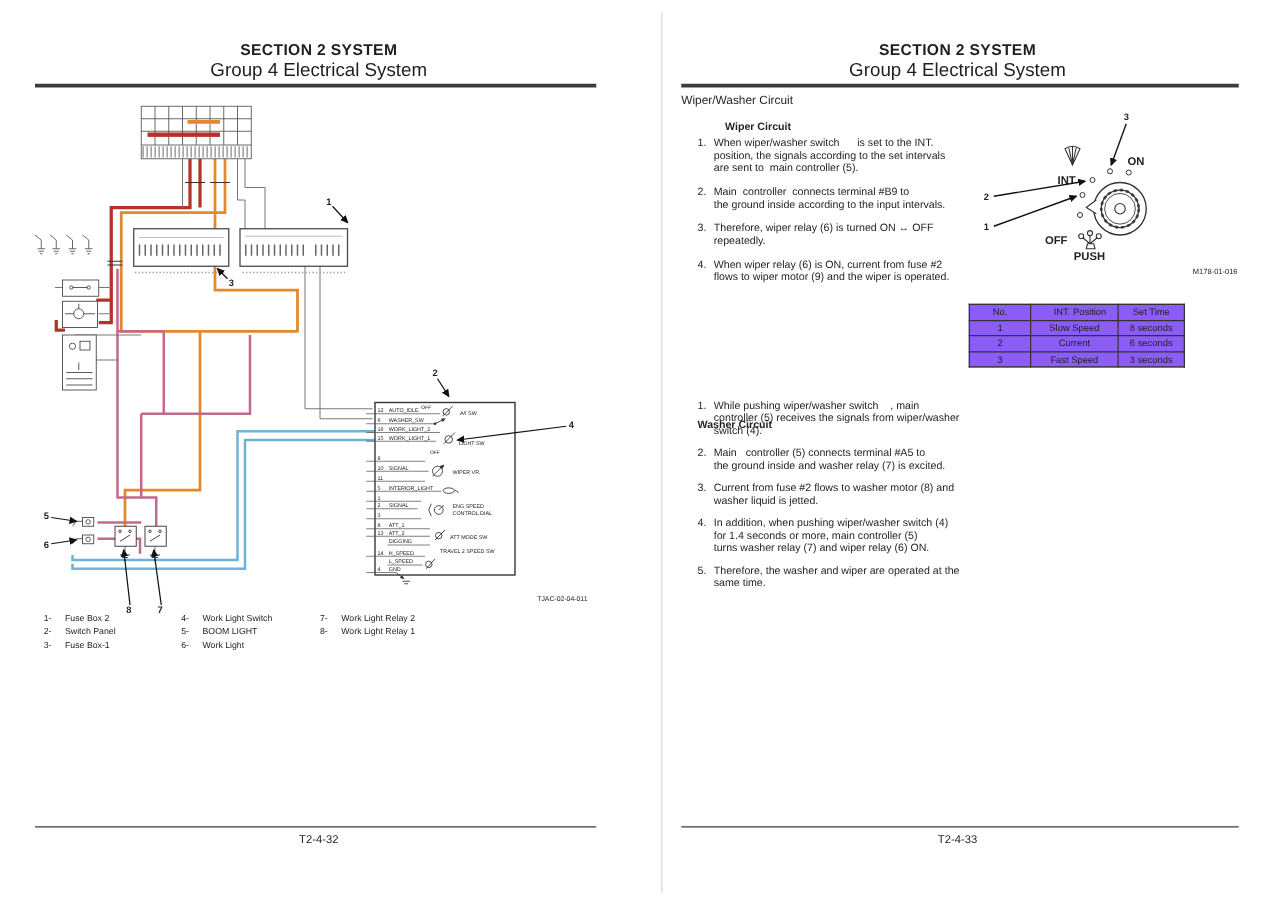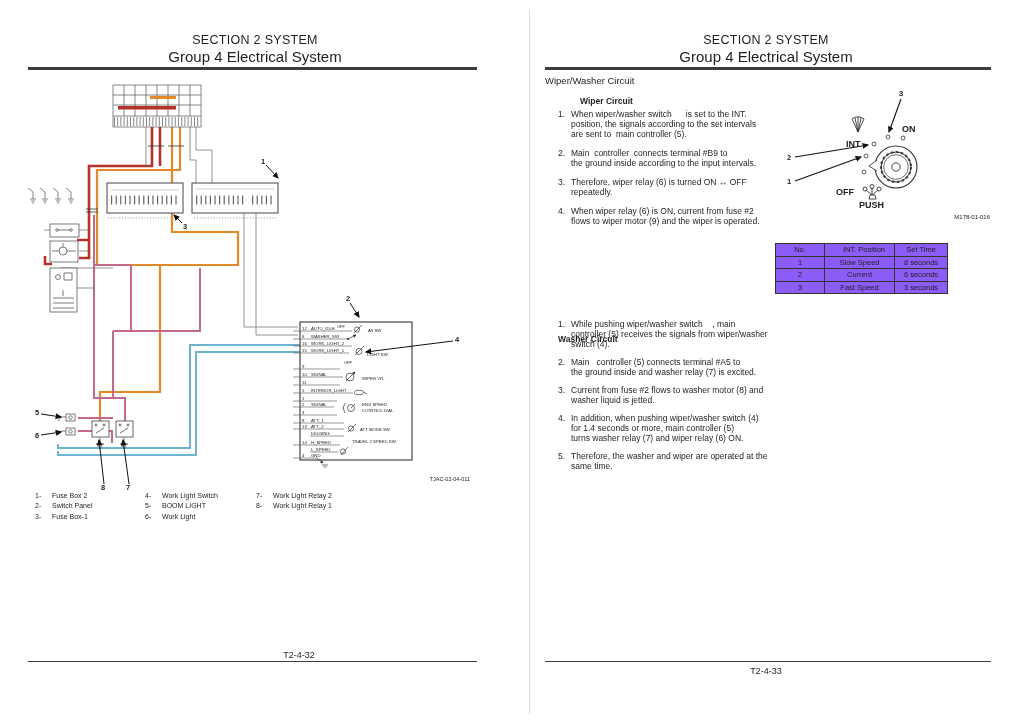--- a/index.html
+++ b/index.html
@@ -1,20 +1,20 @@
 <!DOCTYPE html>
 <html><head>
 <meta charset="utf-8">
 <style>
   html,body{margin:0;padding:0;}
   body{width:1018px;height:724px;position:relative;background:#ffffff;
        font-family:"Liberation Sans",sans-serif;color:#1f1f1f;overflow:hidden;}
   .abs{position:absolute;}
   .page-header{text-align:center;}
-  .hdr1{font-size:12.5px;font-weight:normal;letter-spacing:.3px;}
+  .hdr1{font-size:12.5px;font-weight:bold;letter-spacing:.3px;}
   .hdr2{font-size:15px;font-weight:normal;margin-top:1px;}
   .rule-heavy{height:2.6px;background:#3c3c3c;}
   .rule-thin{height:1.4px;background:#3c3c3c;}
   .gutter{width:1px;background:#d9d9d9;}
   .pagenum{font-size:9px;text-align:center;}
   .sec-title{font-size:9.5px;font-weight:normal;}
   .sub-title{font-size:8.5px;font-weight:bold;}
   .li{display:flex;font-size:8.5px;line-height:10px;}
   .wiper-li{margin-bottom:9px;}
   .washer-li{margin-bottom:8px;}
@@ -246,21 +246,21 @@
       <span class="lnum">7-</span>
       <span>Work Light Relay 2</span>
     </div>
   <div class="legend-row">
       <span class="lnum">8-</span>
       <span>Work Light Relay 1</span>
     </div>
 </div>
 
 <div class="abs rule-thin" style="left:28px;top:661px;width:449px;"></div>
-<div class="abs pagenum" style="left:0;top:650px;width:510px;padding-left:44px;">T2-4-32</div>
+<div class="abs pagenum" style="left:0;top:666px;width:510px;">T2-4-32</div>
 
 <div class="abs gutter" style="left:529px;top:10px;height:704px;"></div>
 
 <div class="abs page-header" style="left:540px;top:33px;width:452px;">
   <div class="hdr1">SECTION 2 SYSTEM</div>
   <div class="hdr2">Group 4 Electrical System</div>
 </div>
 <div class="abs rule-heavy" style="left:545px;top:67px;width:446px;"></div>
 
 <div class="abs sec-title" style="left:545px;top:75px;">Wiper/Washer Circuit</div>

